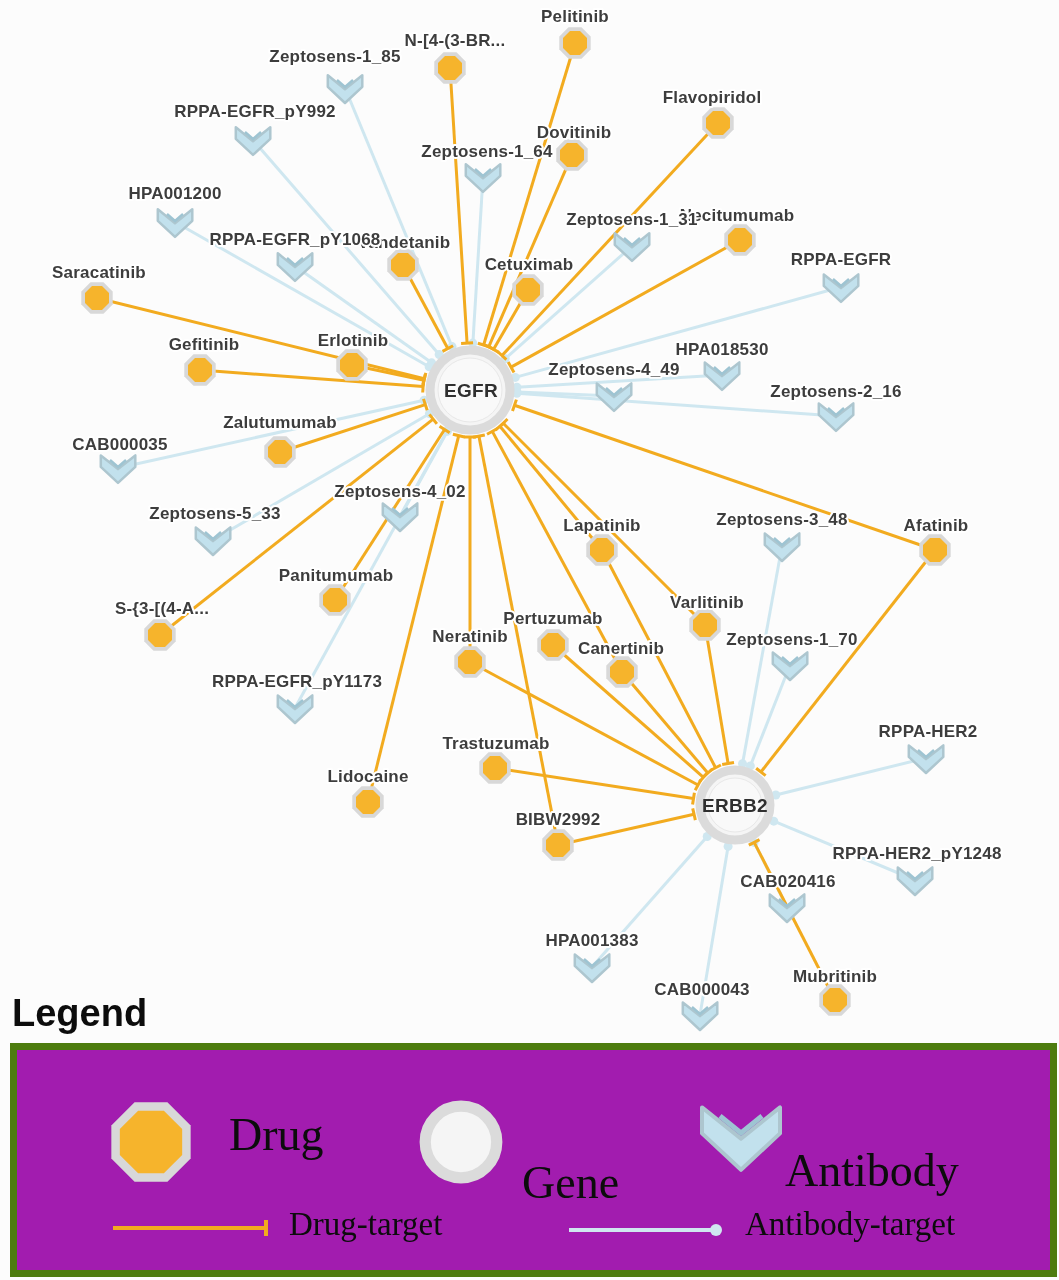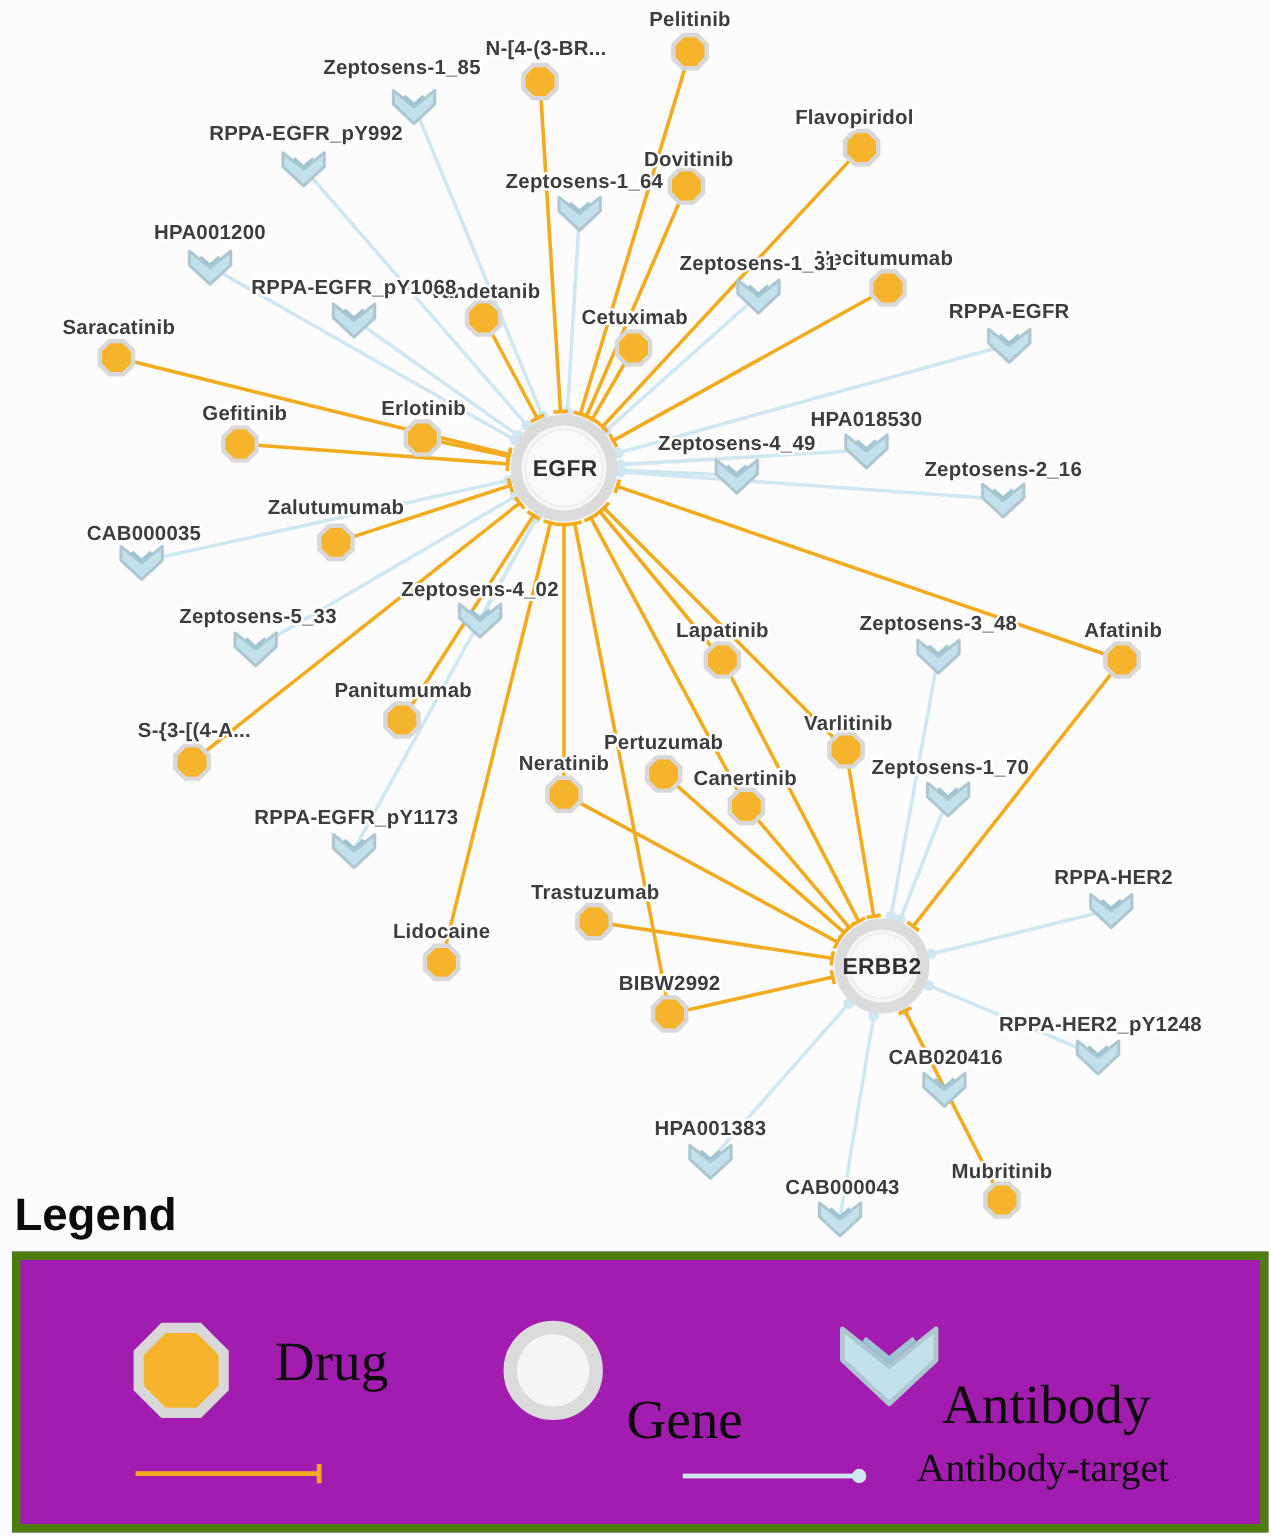--- a/index.html
+++ b/index.html
@@ -513,19 +513,20 @@
 
     <svg class="sym" style="left:676px;top:52px;" width="96" height="80" viewBox="0 0 96 80">
       <path d="M9,5.4 L48,36.6 L87,5.4 L87,31.4 L48,67.8 L9,31.4 Z" fill="#c2e1ed" stroke="#adc6cf" stroke-width="4" stroke-linejoin="round"></path>
       <path d="M27,14 L48,31 L69,14" fill="none" stroke="#9ec4d2" stroke-width="5"></path>
     </svg>
     <span class="li-label" style="left:768px;margin-top:36px;">Antibody</span>
 
     <span class="sample-line drug-line">
         <i class="tee"></i>
       </span>
+    <span class="li2-label" style="left:272px;">Drug-target</span>
 
     <span class="sample-line ab-line">
         <i class="dot"></i>
       </span>
-    <span class="li2-label" style="left:747px;">Antibody-target</span>
+    <span class="li2-label" style="left:728px;">Antibody-target</span>
   </div>
 </div>
 
 </body></html>

